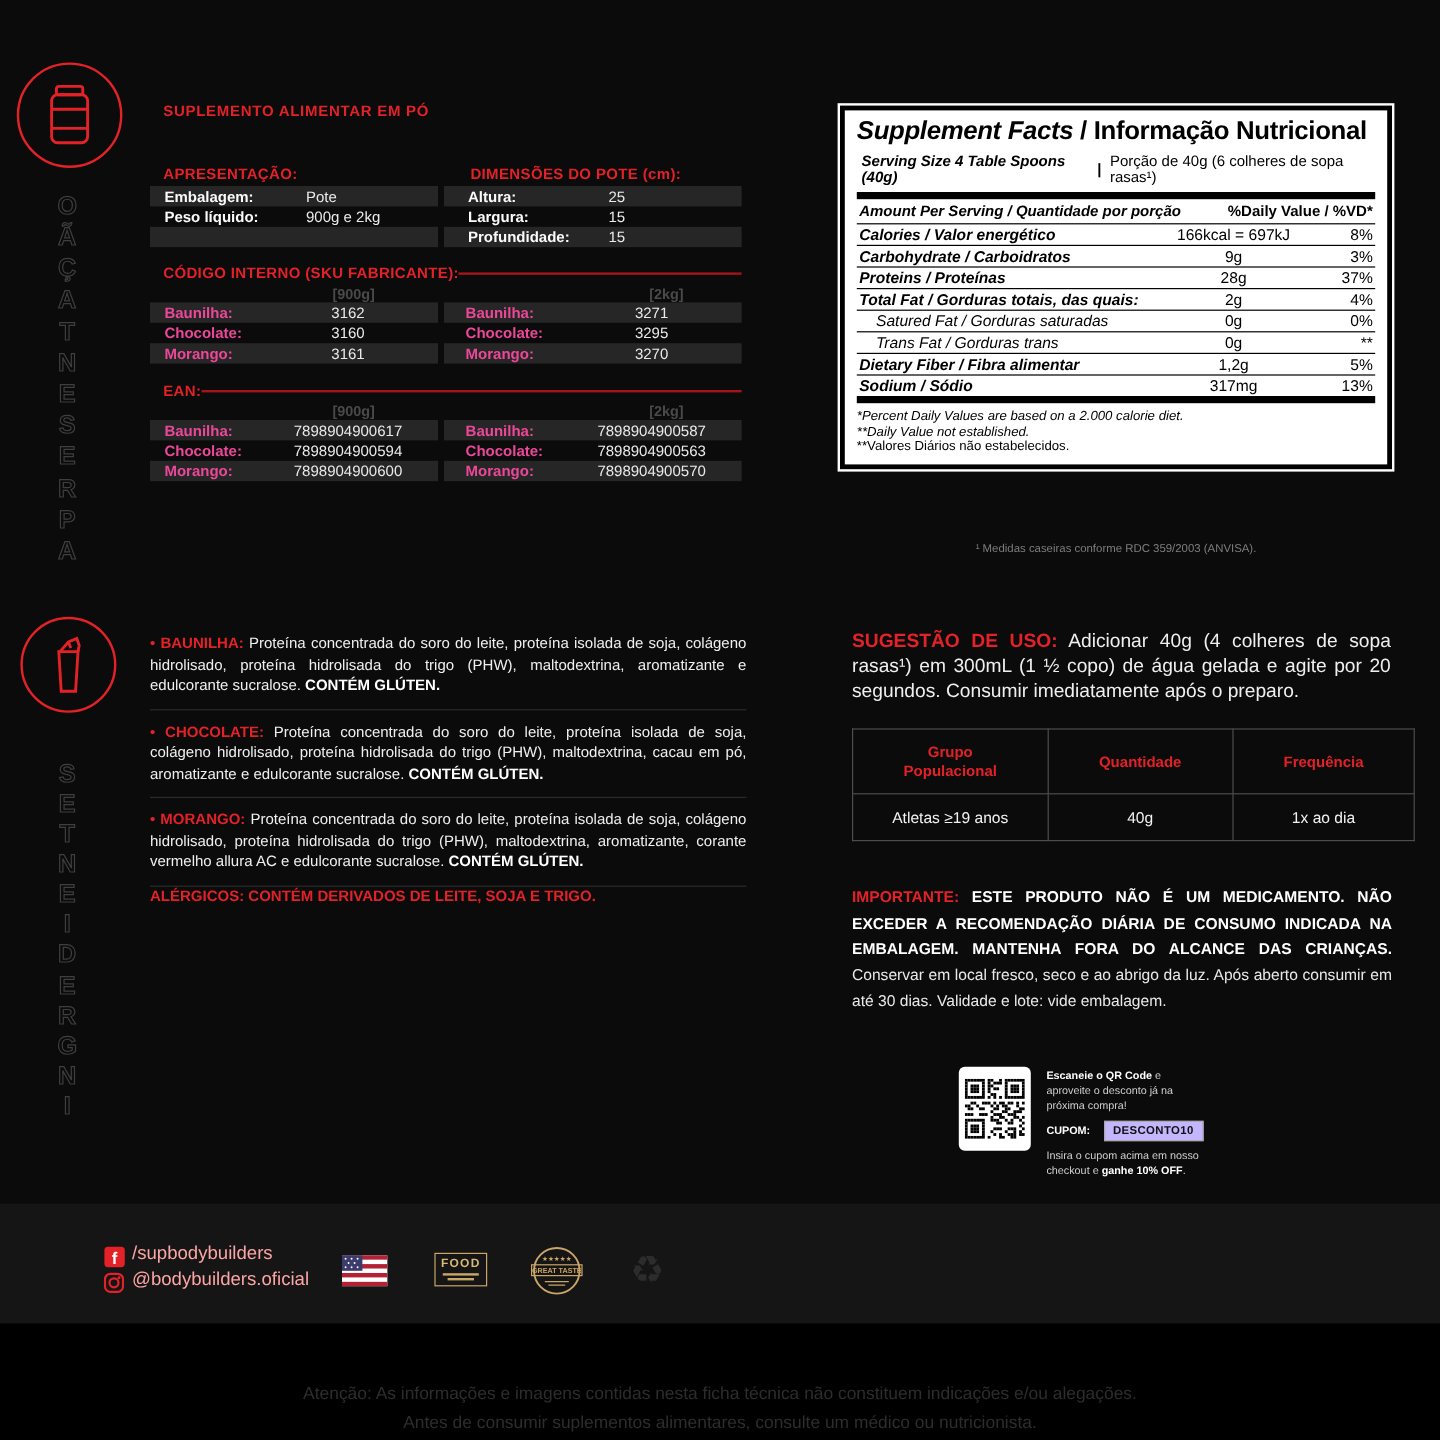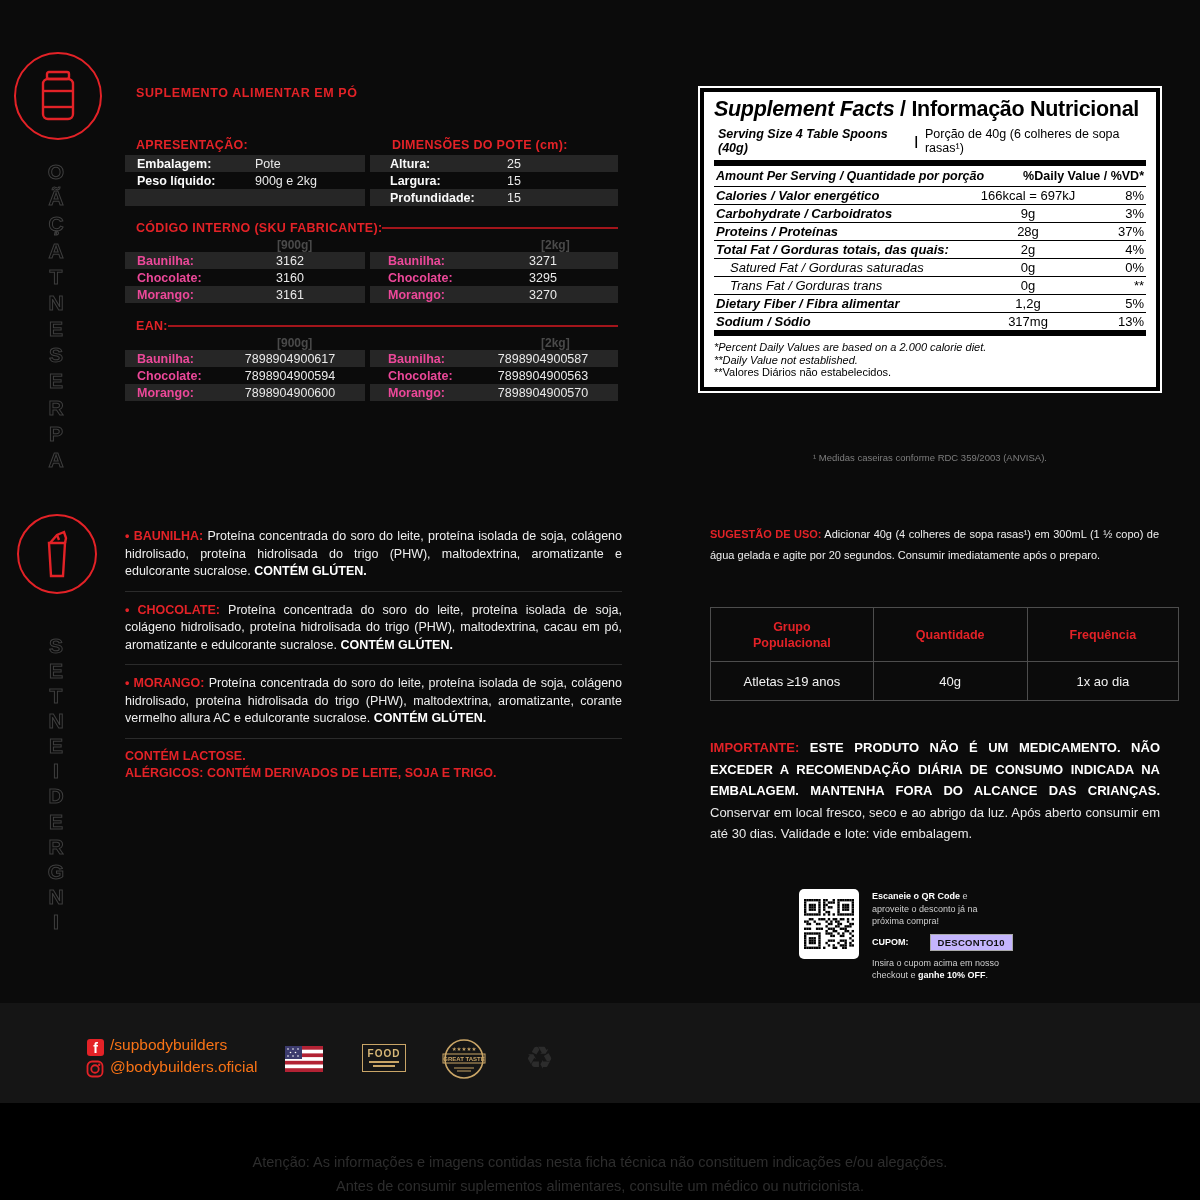--- a/index.html
+++ b/index.html
@@ -64,44 +64,44 @@
   
   #ingredients{left:125px;top:518px;width:497px;}
   .ing{font-size:12.5px;line-height:17.5px;text-align:justify;color:#efefef;
        padding:10px 0;border-bottom:1px solid #2b2b2b;}
   .ing .tag{color:#e32227;font-weight:700;}
   .ing b{color:#fff;}
   .alert-line{font-size:12.5px;font-weight:700;color:#e32227;line-height:17px;}
   #lactose{margin-top:9px;}
 
   
-  #usage{left:710px;top:524px;width:449px;font-size:11px;line-height:21px;text-align:justify;}
+  #usage{left:710px;top:524px;width:449px;font-size:16px;line-height:21px;text-align:justify;}
   #usage .tag{color:#e32227;font-weight:700;}
   #dosage{left:710px;top:607px;width:443px;border:1px solid #4d4d4d;border-collapse:collapse;}
   #dosage td{border:1px solid #4d4d4d;text-align:center;vertical-align:middle;}
   #dosage .hrow td{height:53px;color:#e32227;font-weight:700;font-size:12.5px;line-height:16px;padding:0 42px;}
   #dosage .drow td{height:38px;font-size:13px;color:#f2f2f2;padding:0;}
   #important{left:710px;top:737px;width:450px;font-size:13px;line-height:21.5px;text-align:justify;color:#e9e9e9;}
   #important .tag{color:#e32227;font-weight:700;}
   #important b{color:#fff;}
 
   
   #qr-box{left:799px;top:889px;width:60px;height:70px;background:#fff;border-radius:5px;
           display:flex;align-items:center;justify-content:center;}
   #qr-text{left:872px;top:890px;width:130px;}
   .qline{font-size:9px;line-height:12.5px;color:#cfcfcf;}
   .qline b{color:#fff;}
-  .cupom-row{margin-top:6px;margin-bottom:6px;display:flex;align-items:center;gap:21px;}
+  .cupom-row{margin-top:6px;margin-bottom:6px;display:flex;align-items:center;gap:11px;}
   .cupom-label{font-size:9px;font-weight:700;color:#fff;}
   .cupom-box{background:#c4b5fd;color:#111;font-size:9.5px;font-weight:700;padding:2px 7px;
              border:1px solid #aaa;letter-spacing:.3px;}
 
   
   #footer-band{left:0;top:1003px;width:1200px;height:100px;background:#151515;}
-  .social-label{position:absolute;font-size:15.5px;color:#f97316;}
+  .social-label{position:absolute;font-size:15.5px;color:#fca5a5;}
   .fb-ico{position:absolute;width:17px;height:17px;background:#e32227;border-radius:3px;
           color:#fff;font-weight:700;font-size:14px;display:flex;align-items:flex-end;justify-content:center;line-height:15px;}
   #flag{position:absolute;left:285px;top:43px;}
   #food-badge{position:absolute;left:362px;top:41px;width:44px;height:28px;border:1.5px solid #c9a567;
               box-sizing:border-box;display:flex;flex-direction:column;align-items:center;justify-content:center;gap:2px;}
   #food-badge .fw{color:#d8b878;font-weight:700;font-size:10px;letter-spacing:1px;line-height:10px;}
   #food-badge .bar{width:30px;height:2px;background:#c9a567;}
   #gt-badge{position:absolute;left:436px;top:34px;}
   #recycle{position:absolute;left:525px;top:36px;font-size:32px;color:#2c2c2c;
            font-family:"DejaVu Sans",sans-serif;}
@@ -333,21 +333,20 @@
   <div class="abs" id="ingredients">
     <div class="ing">
       <span class="tag">• BAUNILHA:</span><span> Proteína concentrada do soro do leite, proteína isolada de soja, colágeno hidrolisado, proteína hidrolisada do trigo (PHW), maltodextrina, aromatizante e edulcorante sucralose. </span><b>CONTÉM GLÚTEN.</b>
     </div>
     <div class="ing">
       <span class="tag">• CHOCOLATE:</span><span> Proteína concentrada do soro do leite, proteína isolada de soja, colágeno hidrolisado, proteína hidrolisada do trigo (PHW), maltodextrina, cacau em pó, aromatizante e edulcorante sucralose. </span><b>CONTÉM GLÚTEN.</b>
     </div>
     <div class="ing">
       <span class="tag">• MORANGO:</span><span> Proteína concentrada do soro do leite, proteína isolada de soja, colágeno hidrolisado, proteína hidrolisada do trigo (PHW), maltodextrina, aromatizante, corante vermelho allura AC e edulcorante sucralose. </span><b>CONTÉM GLÚTEN.</b>
     </div>
-    <div class="alert-line" id="lactose">CONTÉM LACTOSE.</div>
     <div class="alert-line">ALÉRGICOS: CONTÉM DERIVADOS DE LEITE, SOJA E TRIGO.</div>
   </div>
 
   <div class="abs" id="usage">
     <span class="tag">SUGESTÃO DE USO:</span><span> Adicionar 40g (4 colheres de sopa rasas¹) em 300mL (1 ½ copo) de água gelada e agite por 20 segundos. Consumir imediatamente após o preparo.</span>
   </div>
 
   <table class="abs" id="dosage">
     <tbody>
         <tr class="hrow">

